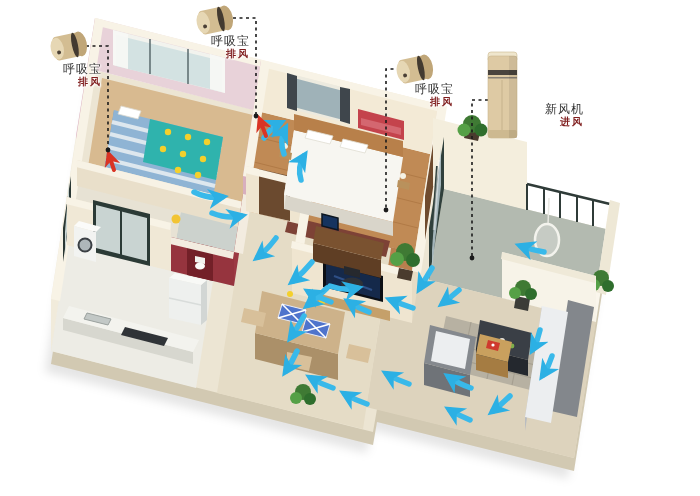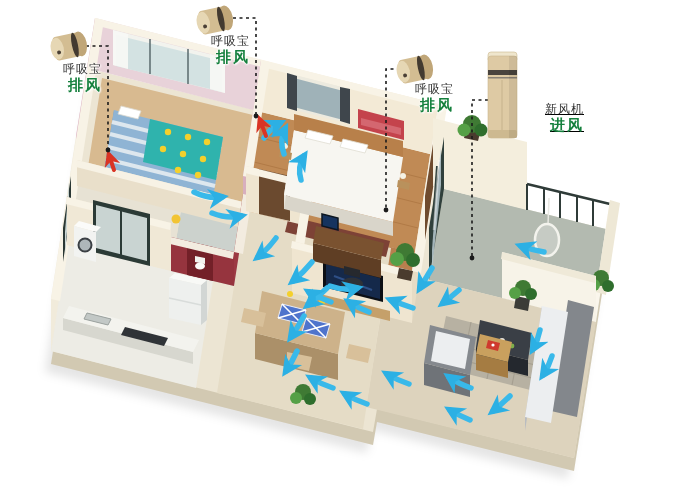--- a/index.html
+++ b/index.html
@@ -2,21 +2,21 @@
 <html><head>
 <meta charset="utf-8">
 <style>
   html,body{margin:0;padding:0;background:#fff;}
   #stage{position:relative;width:700px;height:496px;background:#ffffff;overflow:hidden;
          font-family:"Liberation Sans",sans-serif;}
   #scene{position:absolute;left:0;top:0;}
   .callout{position:absolute;text-align:right;line-height:1.18;
            text-shadow:0 0 3px #fff,0 0 2px #fff,1px 1px 2px #fff;}
   .callout .l1{display:block;font-size:12px;color:#333;letter-spacing:1px;}
-  .callout .l2{display:block;font-size:15px;font-weight:700;color:#15803d;letter-spacing:2px;}
+  .callout .l2{display:block;font-size:10px;font-weight:700;color:#7f1d1d;letter-spacing:2px;}
 </style>
 </head>
 <body>
 
 <div id="stage">
 <svg id="scene" width="700" height="496" viewBox="0 0 700 496">
   <defs>
     <marker id="mb" viewBox="0 0 10 10" refX="6" refY="5" markerWidth="4.2" markerHeight="4.2" orient="auto">
       <path d="M0,0.6 L9,5 L0,9.4 L2.6,5 Z" fill="#2cb0e4"></path>
     </marker>
@@ -386,17 +386,17 @@
   <span class="l2">排风</span>
 </div>
 <div class="callout" style="left:186px;top:34px;width:64px;">
   <span class="l1">呼吸宝</span>
   <span class="l2">排风</span>
 </div>
 <div class="callout" style="left:390px;top:82px;width:64px;">
   <span class="l1">呼吸宝</span>
   <span class="l2">排风</span>
 </div>
-<div class="callout" style="left:520px;top:102px;width:64px;text-decoration:underline;">
+<div class="callout" style="left:520px;top:102px;width:64px;">
   <span class="l1">新风机</span>
   <span class="l2">进风</span>
 </div>
 </div>
 
 </body></html>

